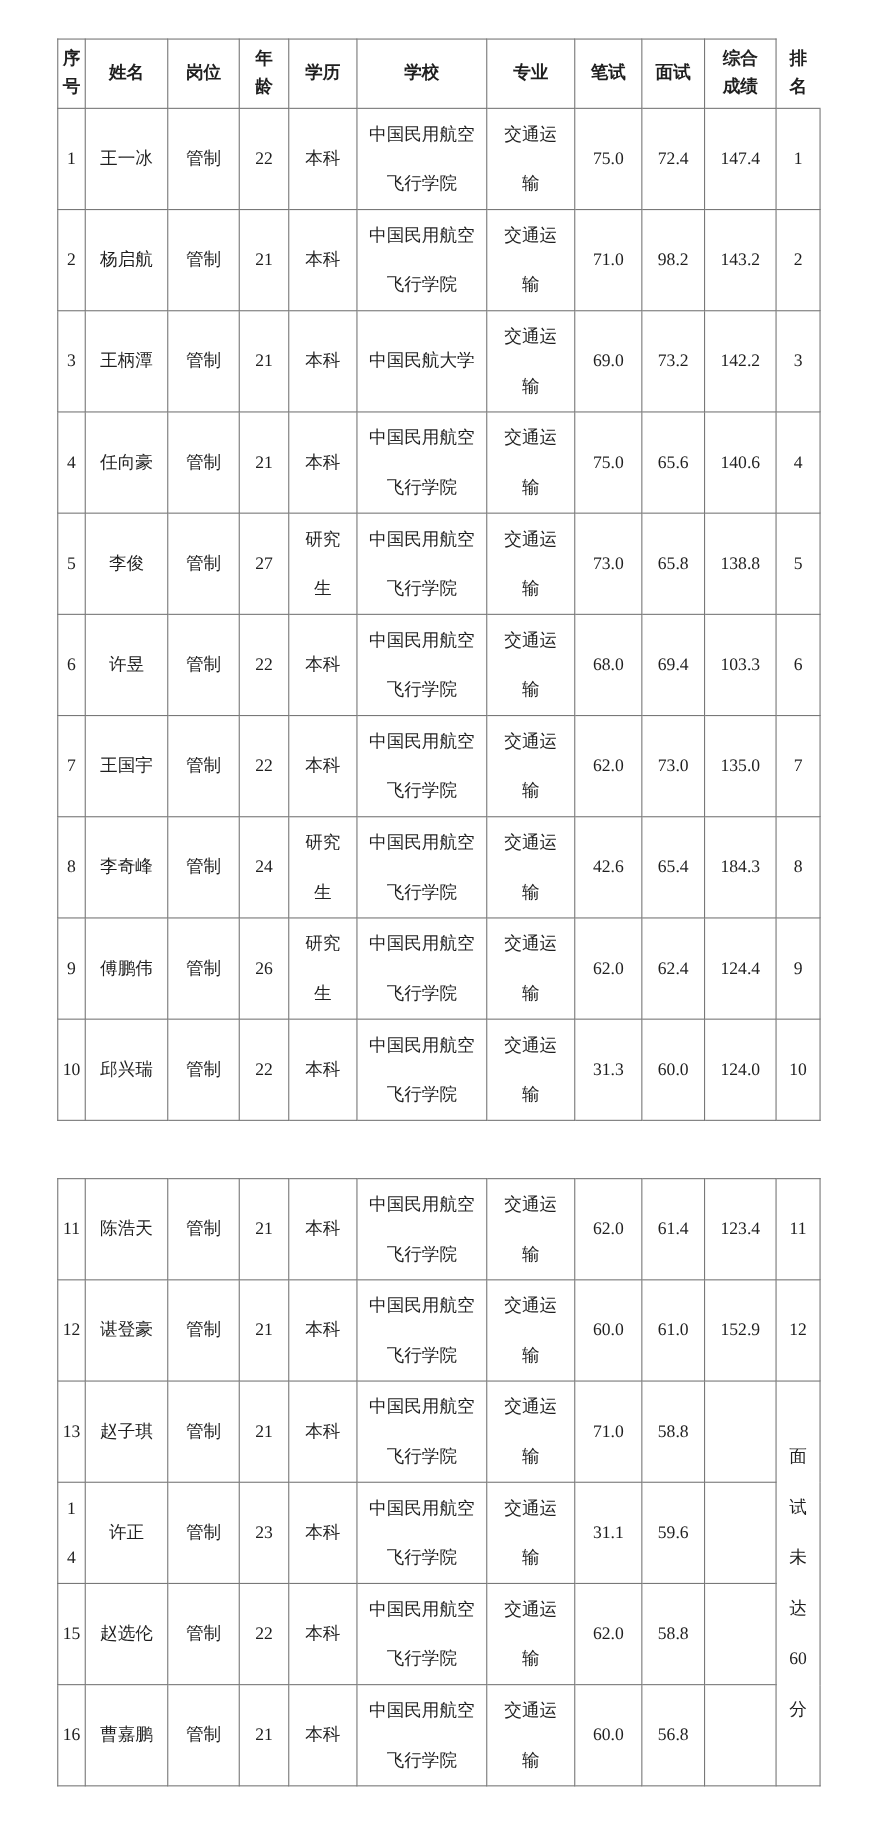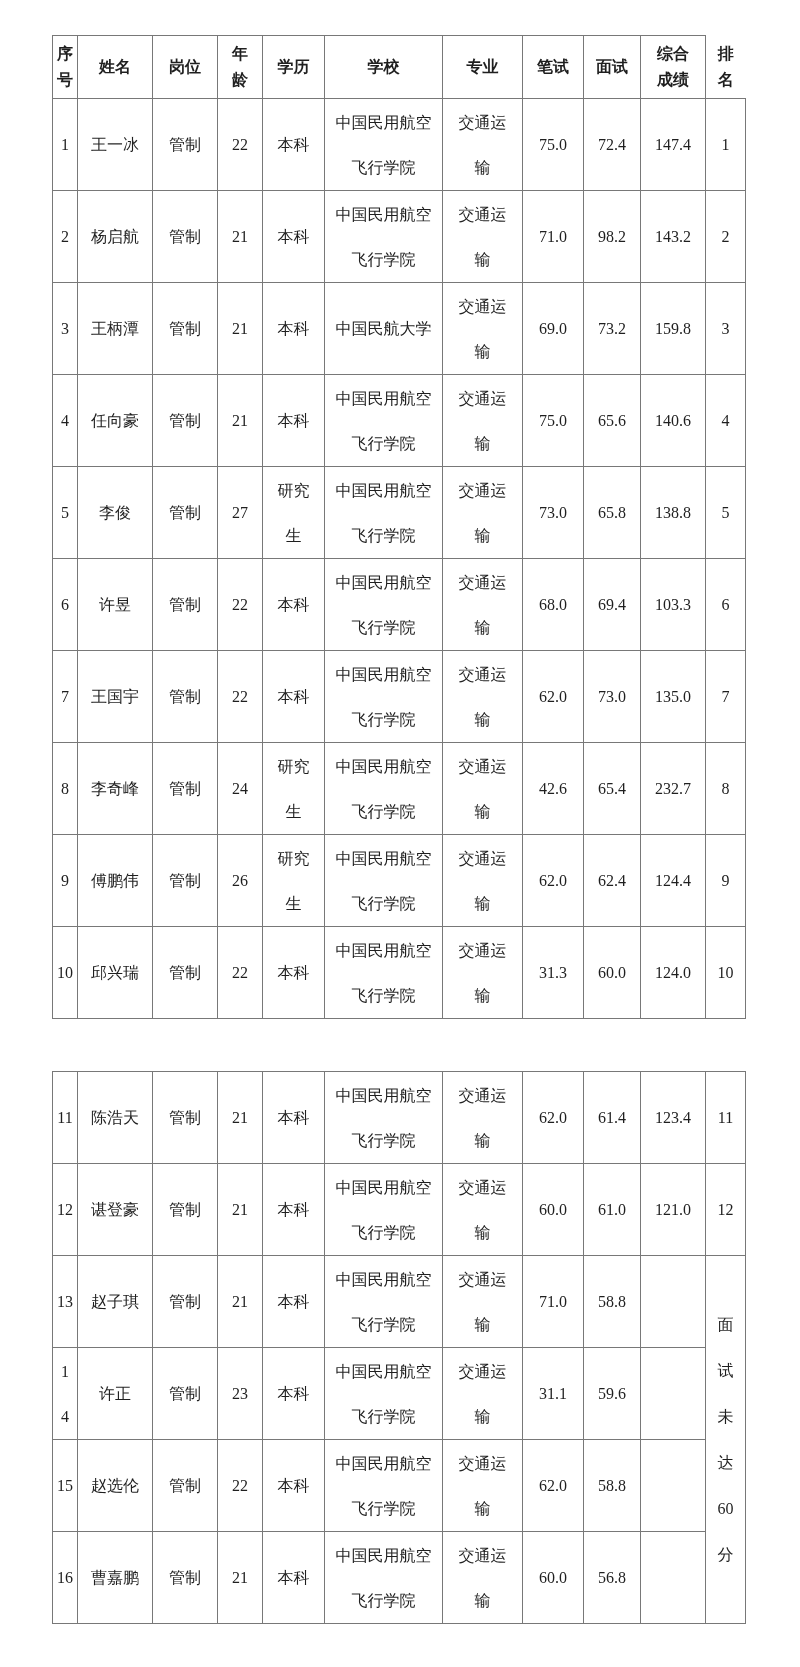--- a/index.html
+++ b/index.html
@@ -144,21 +144,21 @@
           <td>本科</td>
           <td>
             <div>中国民航大学</div>
           </td>
           <td>
             <div>交通运</div>
             <div>输</div>
           </td>
           <td>69.0</td>
           <td>73.2</td>
-          <td>159.8</td>
+          <td>142.2</td>
           <td>3</td>
         </tr>
         <tr>
           <td>4</td>
           <td>任向豪</td>
           <td>管制</td>
           <td>21</td>
           <td>本科</td>
           <td>
             <div>中国民用航空</div>
@@ -245,21 +245,21 @@
           <td>
             <div>中国民用航空</div>
             <div>飞行学院</div>
           </td>
           <td>
             <div>交通运</div>
             <div>输</div>
           </td>
           <td>42.6</td>
           <td>65.4</td>
-          <td>232.7</td>
+          <td>184.3</td>
           <td>8</td>
         </tr>
         <tr>
           <td>9</td>
           <td>傅鹏伟</td>
           <td>管制</td>
           <td>26</td>
           <td>
             <div>研究</div>
             <div>生</div>
@@ -342,21 +342,21 @@
           <td>
             <div>中国民用航空</div>
             <div>飞行学院</div>
           </td>
           <td>
             <div>交通运</div>
             <div>输</div>
           </td>
           <td>60.0</td>
           <td>61.0</td>
-          <td>121.0</td>
+          <td>152.9</td>
           <td>12</td>
         </tr>
         <tr>
           <td>13</td>
           <td>赵子琪</td>
           <td>管制</td>
           <td>21</td>
           <td>本科</td>
           <td>
             <div>中国民用航空</div>

